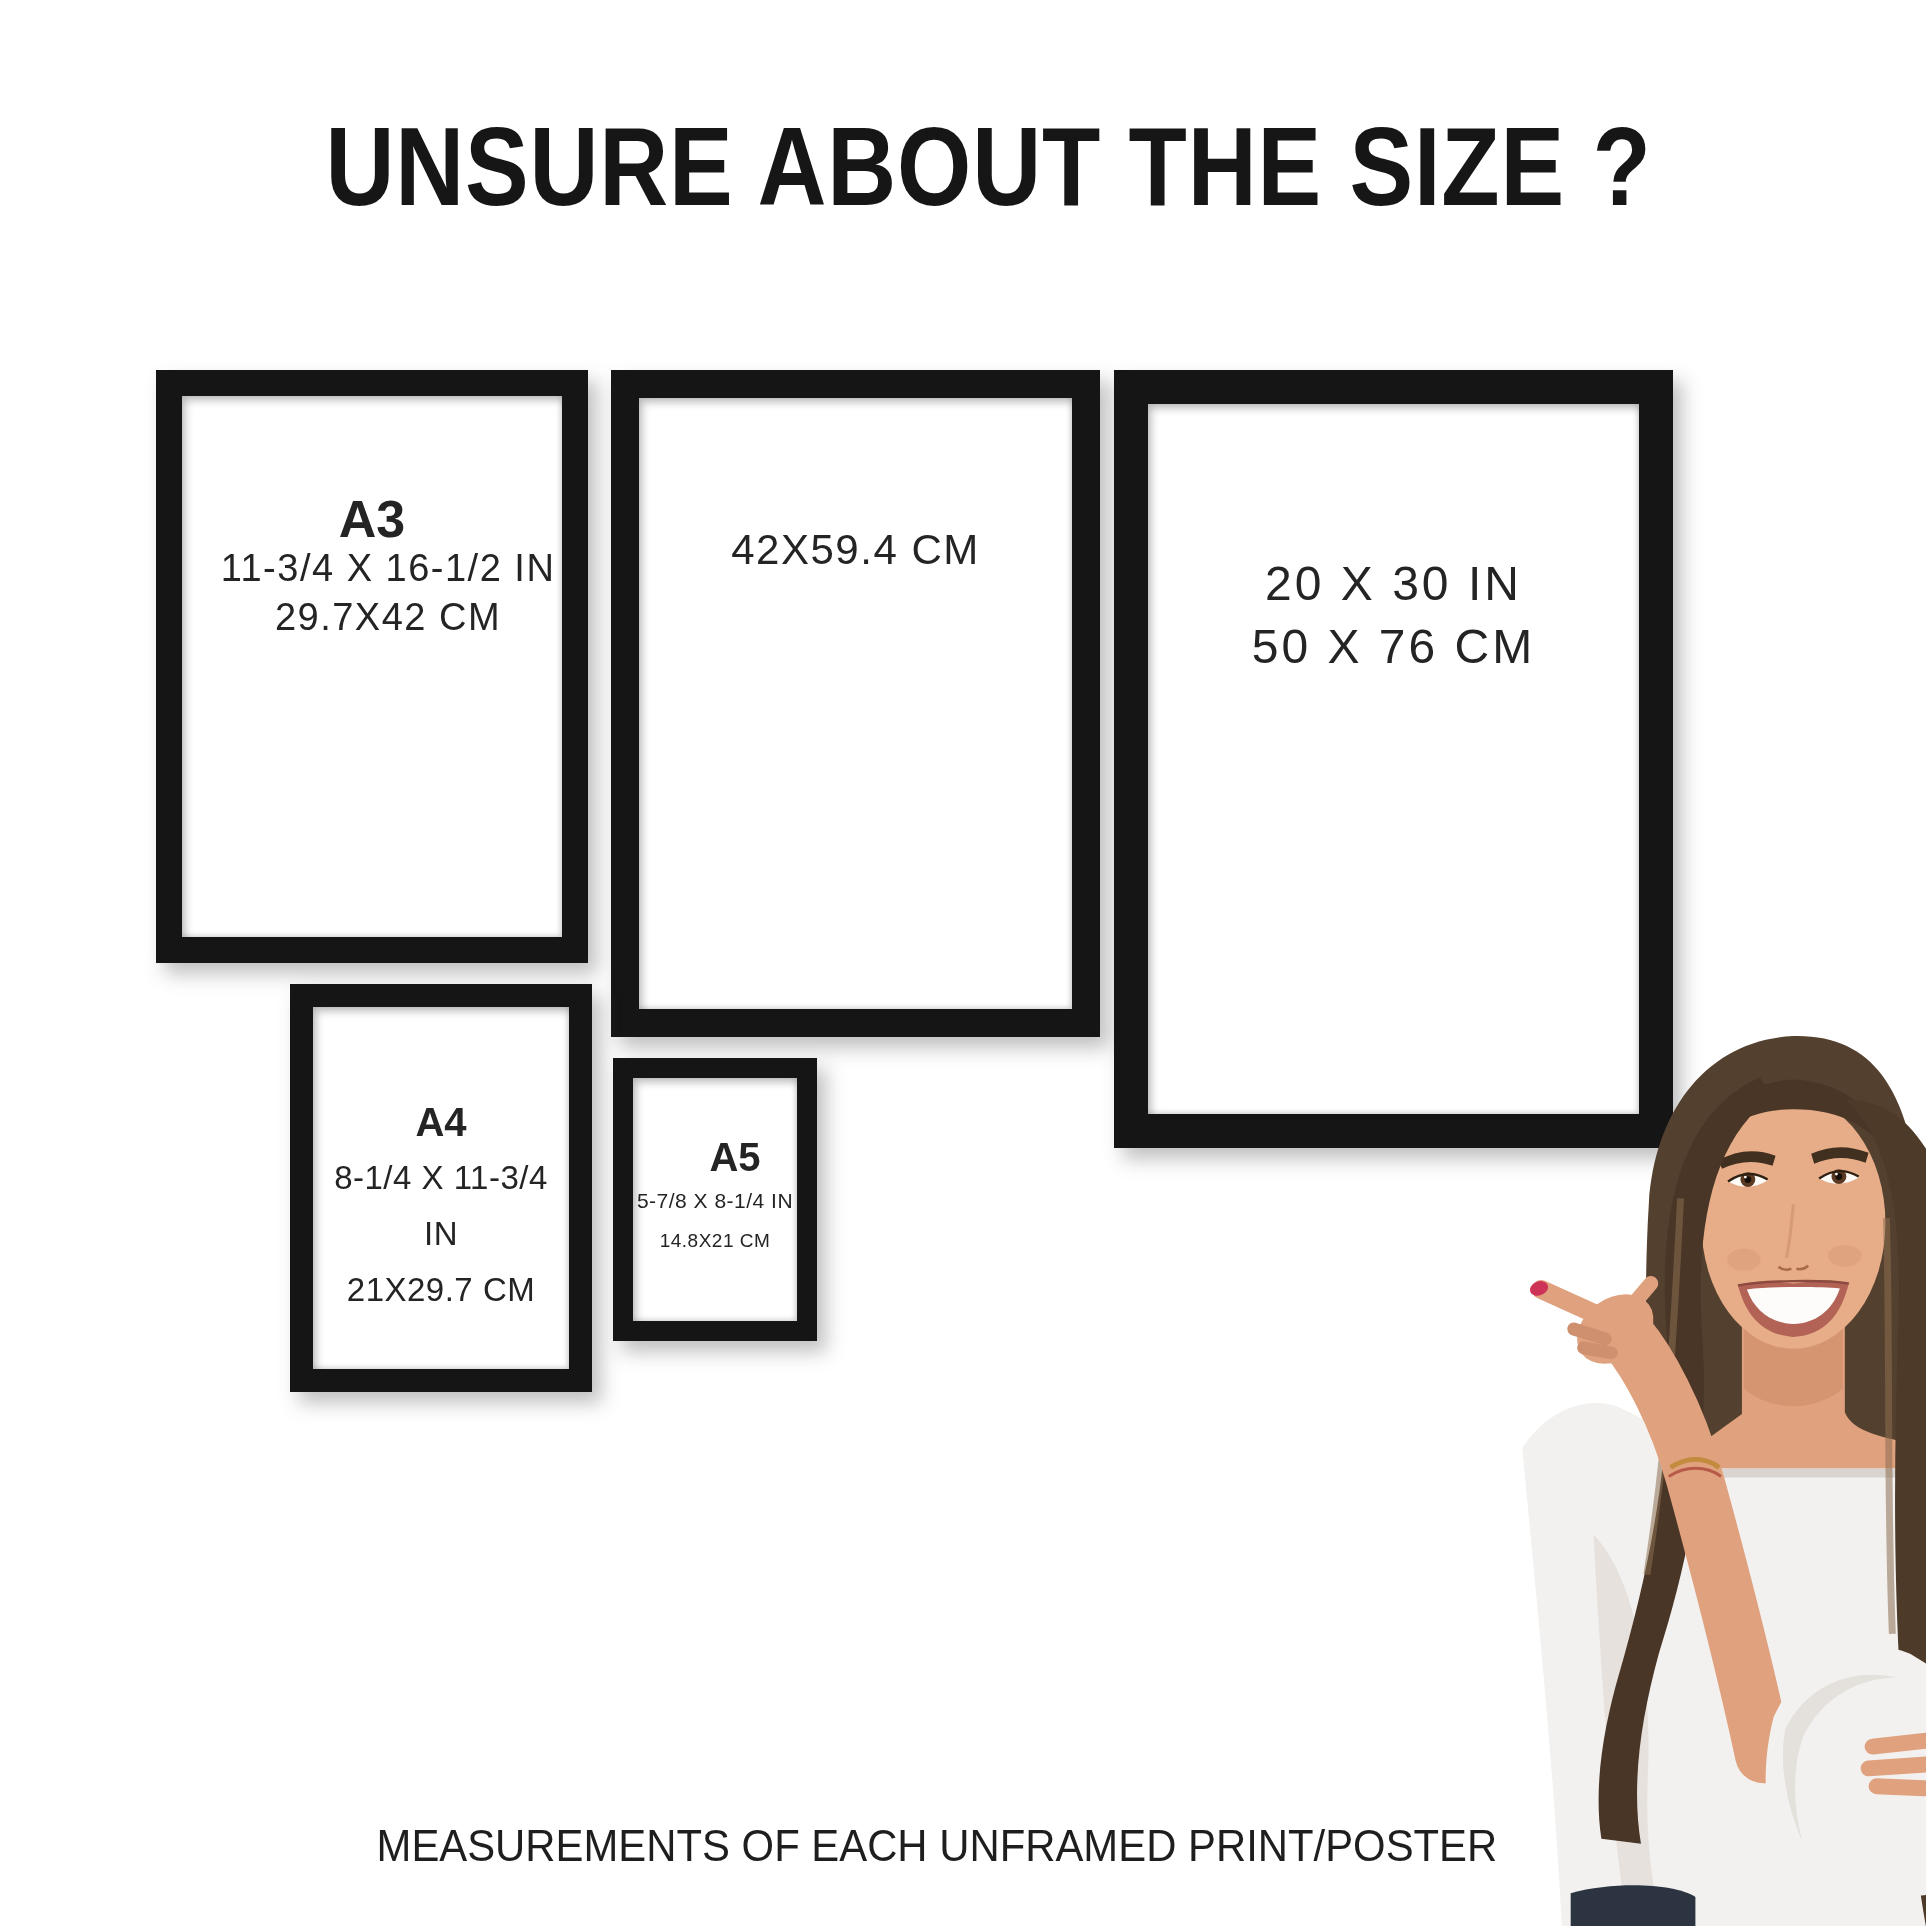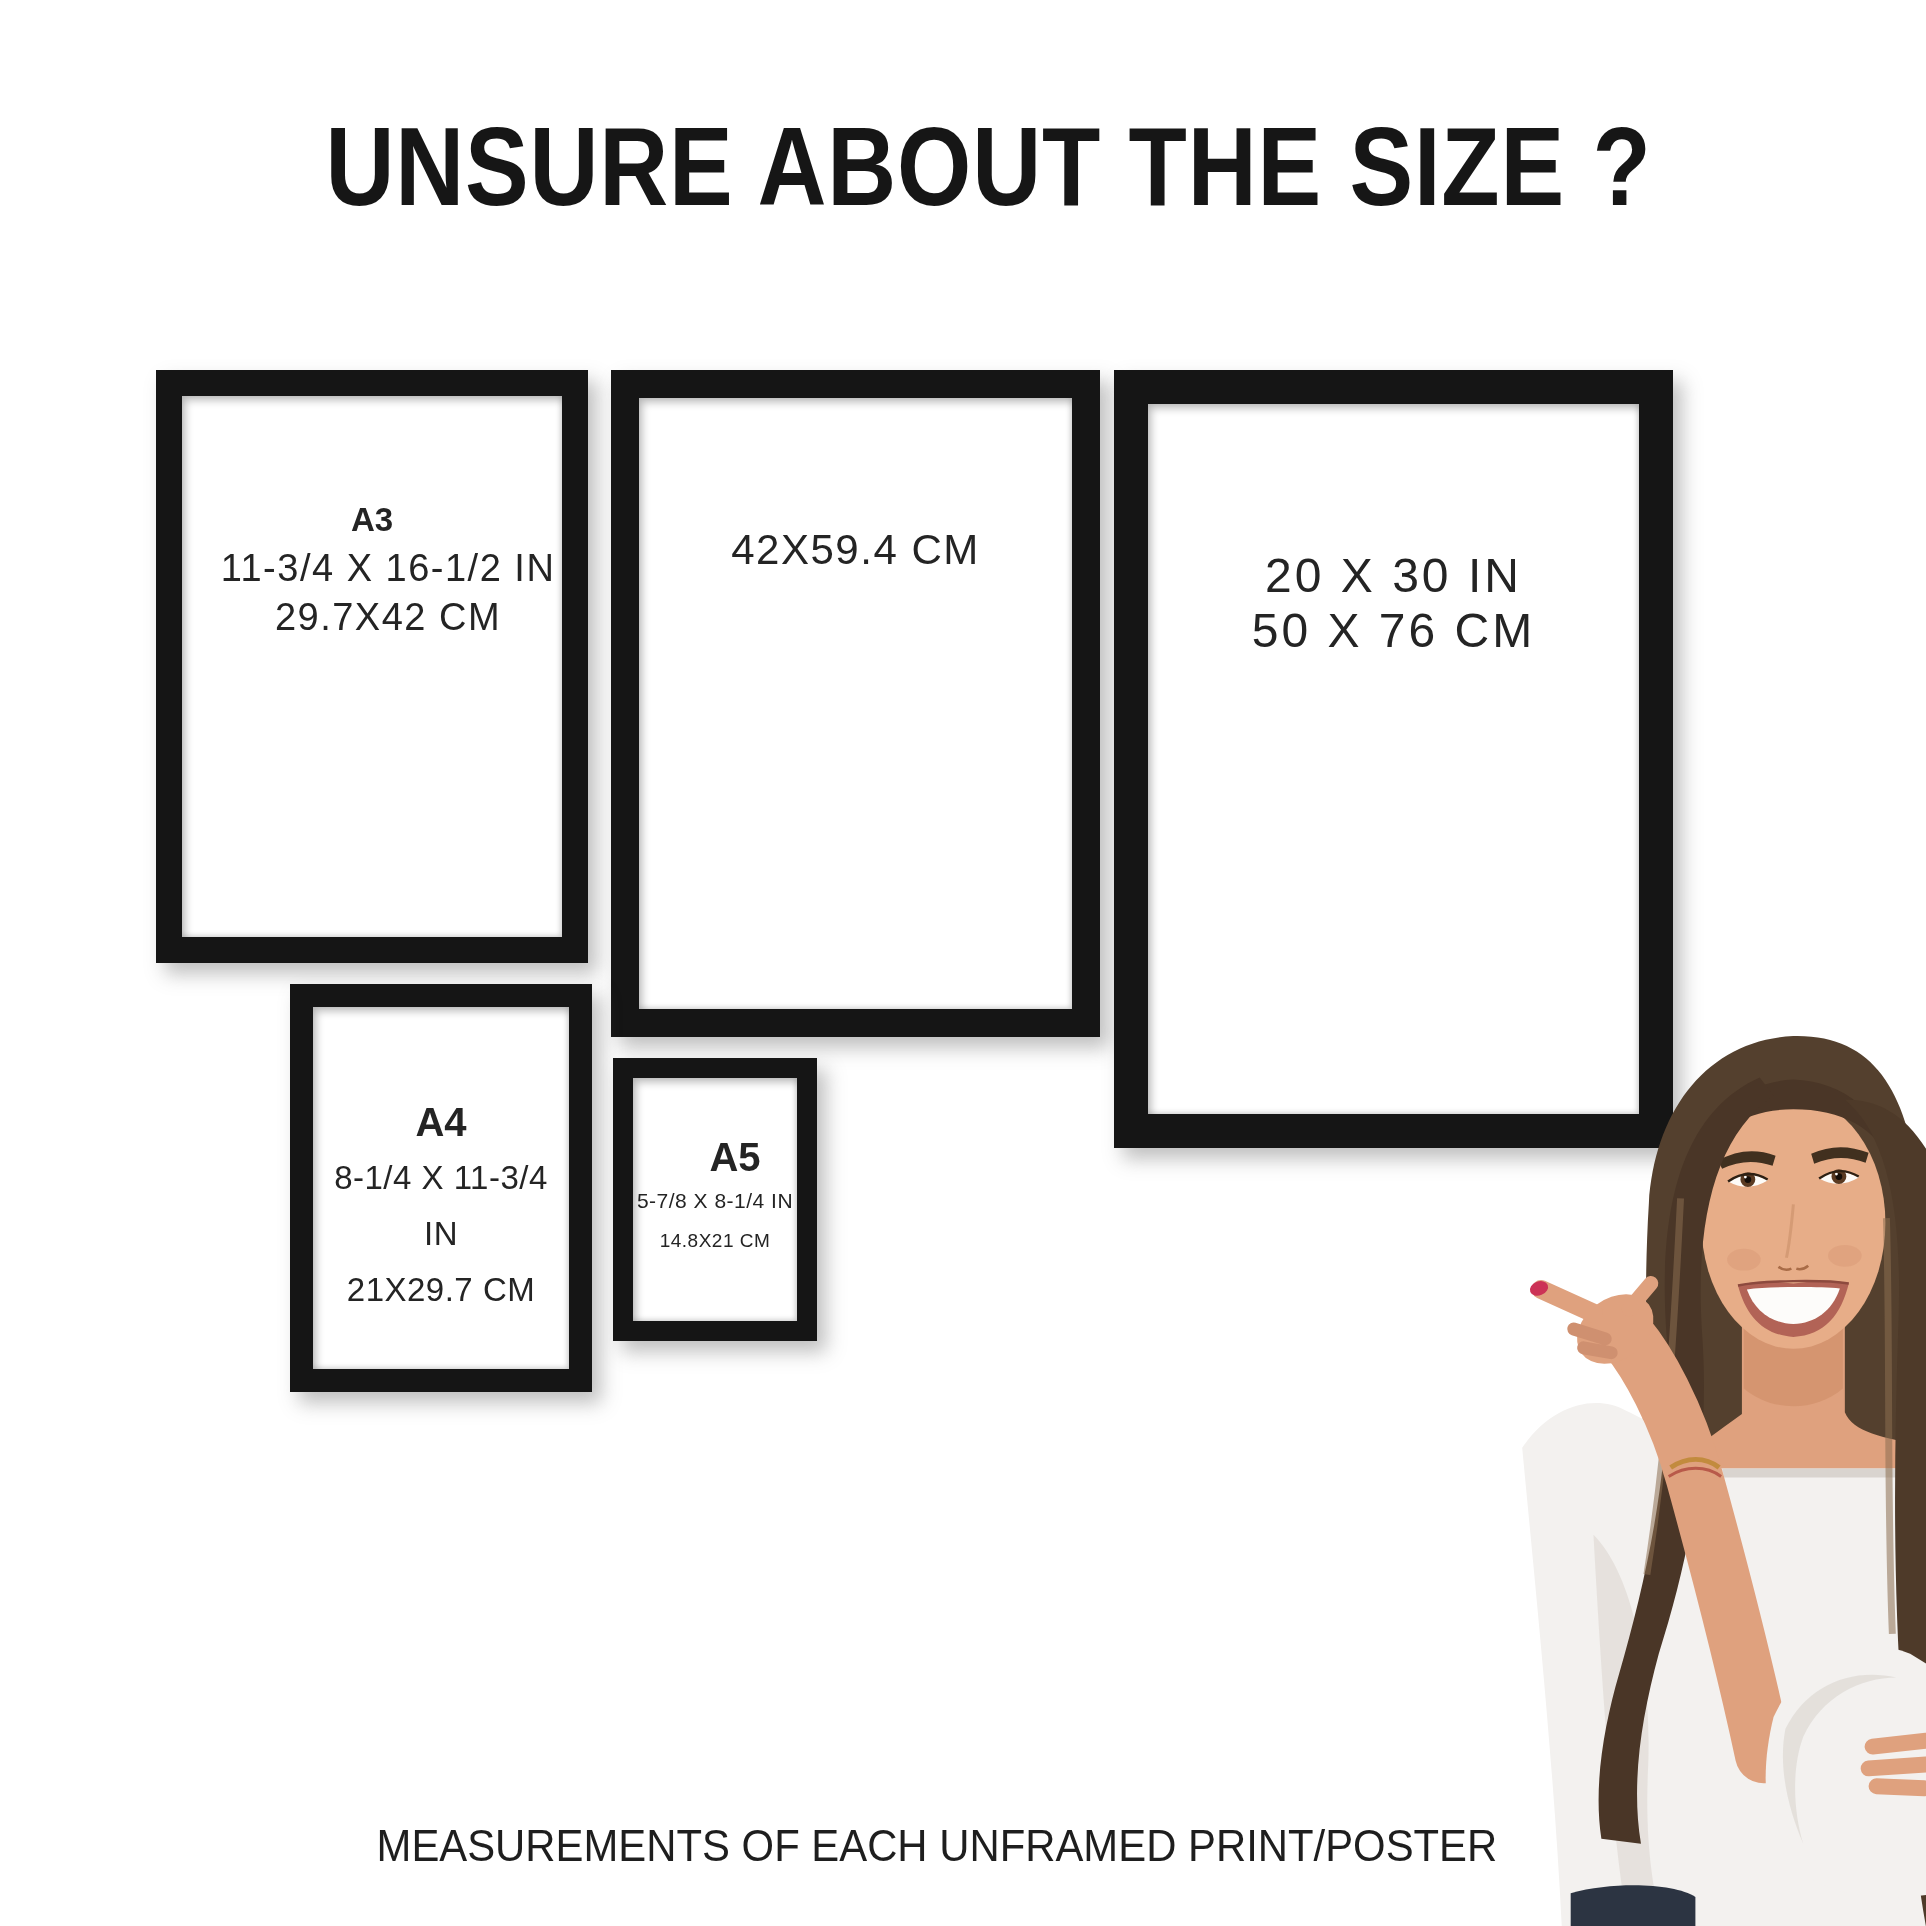--- a/index.html
+++ b/index.html
@@ -16,31 +16,31 @@
          border-style:solid;border-color:#151515;
          box-shadow:9px 11px 18px rgba(90,90,90,.38);}
   .mat{position:absolute;inset:0;background:#fff;
        box-shadow:inset 3px 4px 9px rgba(0,0,0,.28), inset -2px -2px 5px rgba(0,0,0,.12);}
   .ftext{position:absolute;left:0;right:0;text-align:center;color:#242424;}
   .flabel{font-weight:700;}
   .fin,.fcm{font-weight:400;letter-spacing:1.5px;}
 
   .f-a3{left:156px;top:370px;width:432px;height:593px;border-width:26px;}
   .f-a3 .ftext{top:99px;}
-  .f-a3 .flabel{font-size:33px;line-height:49px;}
+  .f-a3 .flabel{font-size:52px;line-height:49px;}
   .f-a3 .fin,.f-a3 .fcm{font-size:38px;line-height:49px;margin-left:32px;}
 
   .f-a2{left:611px;top:370px;width:489px;height:667px;border-width:28px;}
   .f-a2 .ftext{top:124px;}
   .f-a2 .flabel{font-size:50px;line-height:56px;}
   .f-a2 .fin,.f-a2 .fcm{font-size:42px;line-height:56px;}
 
   .f-big{left:1114px;top:370px;width:559px;height:778px;border-width:34px;}
   .f-big .ftext{top:144px;}
-  .f-big .fin,.f-big .fcm{font-size:48px;line-height:55px;letter-spacing:3px;}
+  .f-big .fin,.f-big .fcm{font-size:48px;line-height:55px;letter-spacing:3px;margin-top:8px;}
 
   .f-a4{left:290px;top:984px;width:302px;height:408px;border-width:23px;}
   .f-a4 .ftext{top:87px;}
   .f-a4 .flabel{font-size:40px;line-height:56px;text-align:center;}
   .f-a4 .fin,.f-a4 .fcm{font-size:33px;line-height:56px;letter-spacing:0.5px;}
 
   .f-a5{left:613px;top:1058px;width:204px;height:283px;border-width:20px;}
   .f-a5 .ftext{top:56px;}
   .f-a5 .flabel{font-size:40px;line-height:47px;padding-left:40px;}
   .f-a5 .fin{font-size:21px;line-height:40px;letter-spacing:0.5px;}

